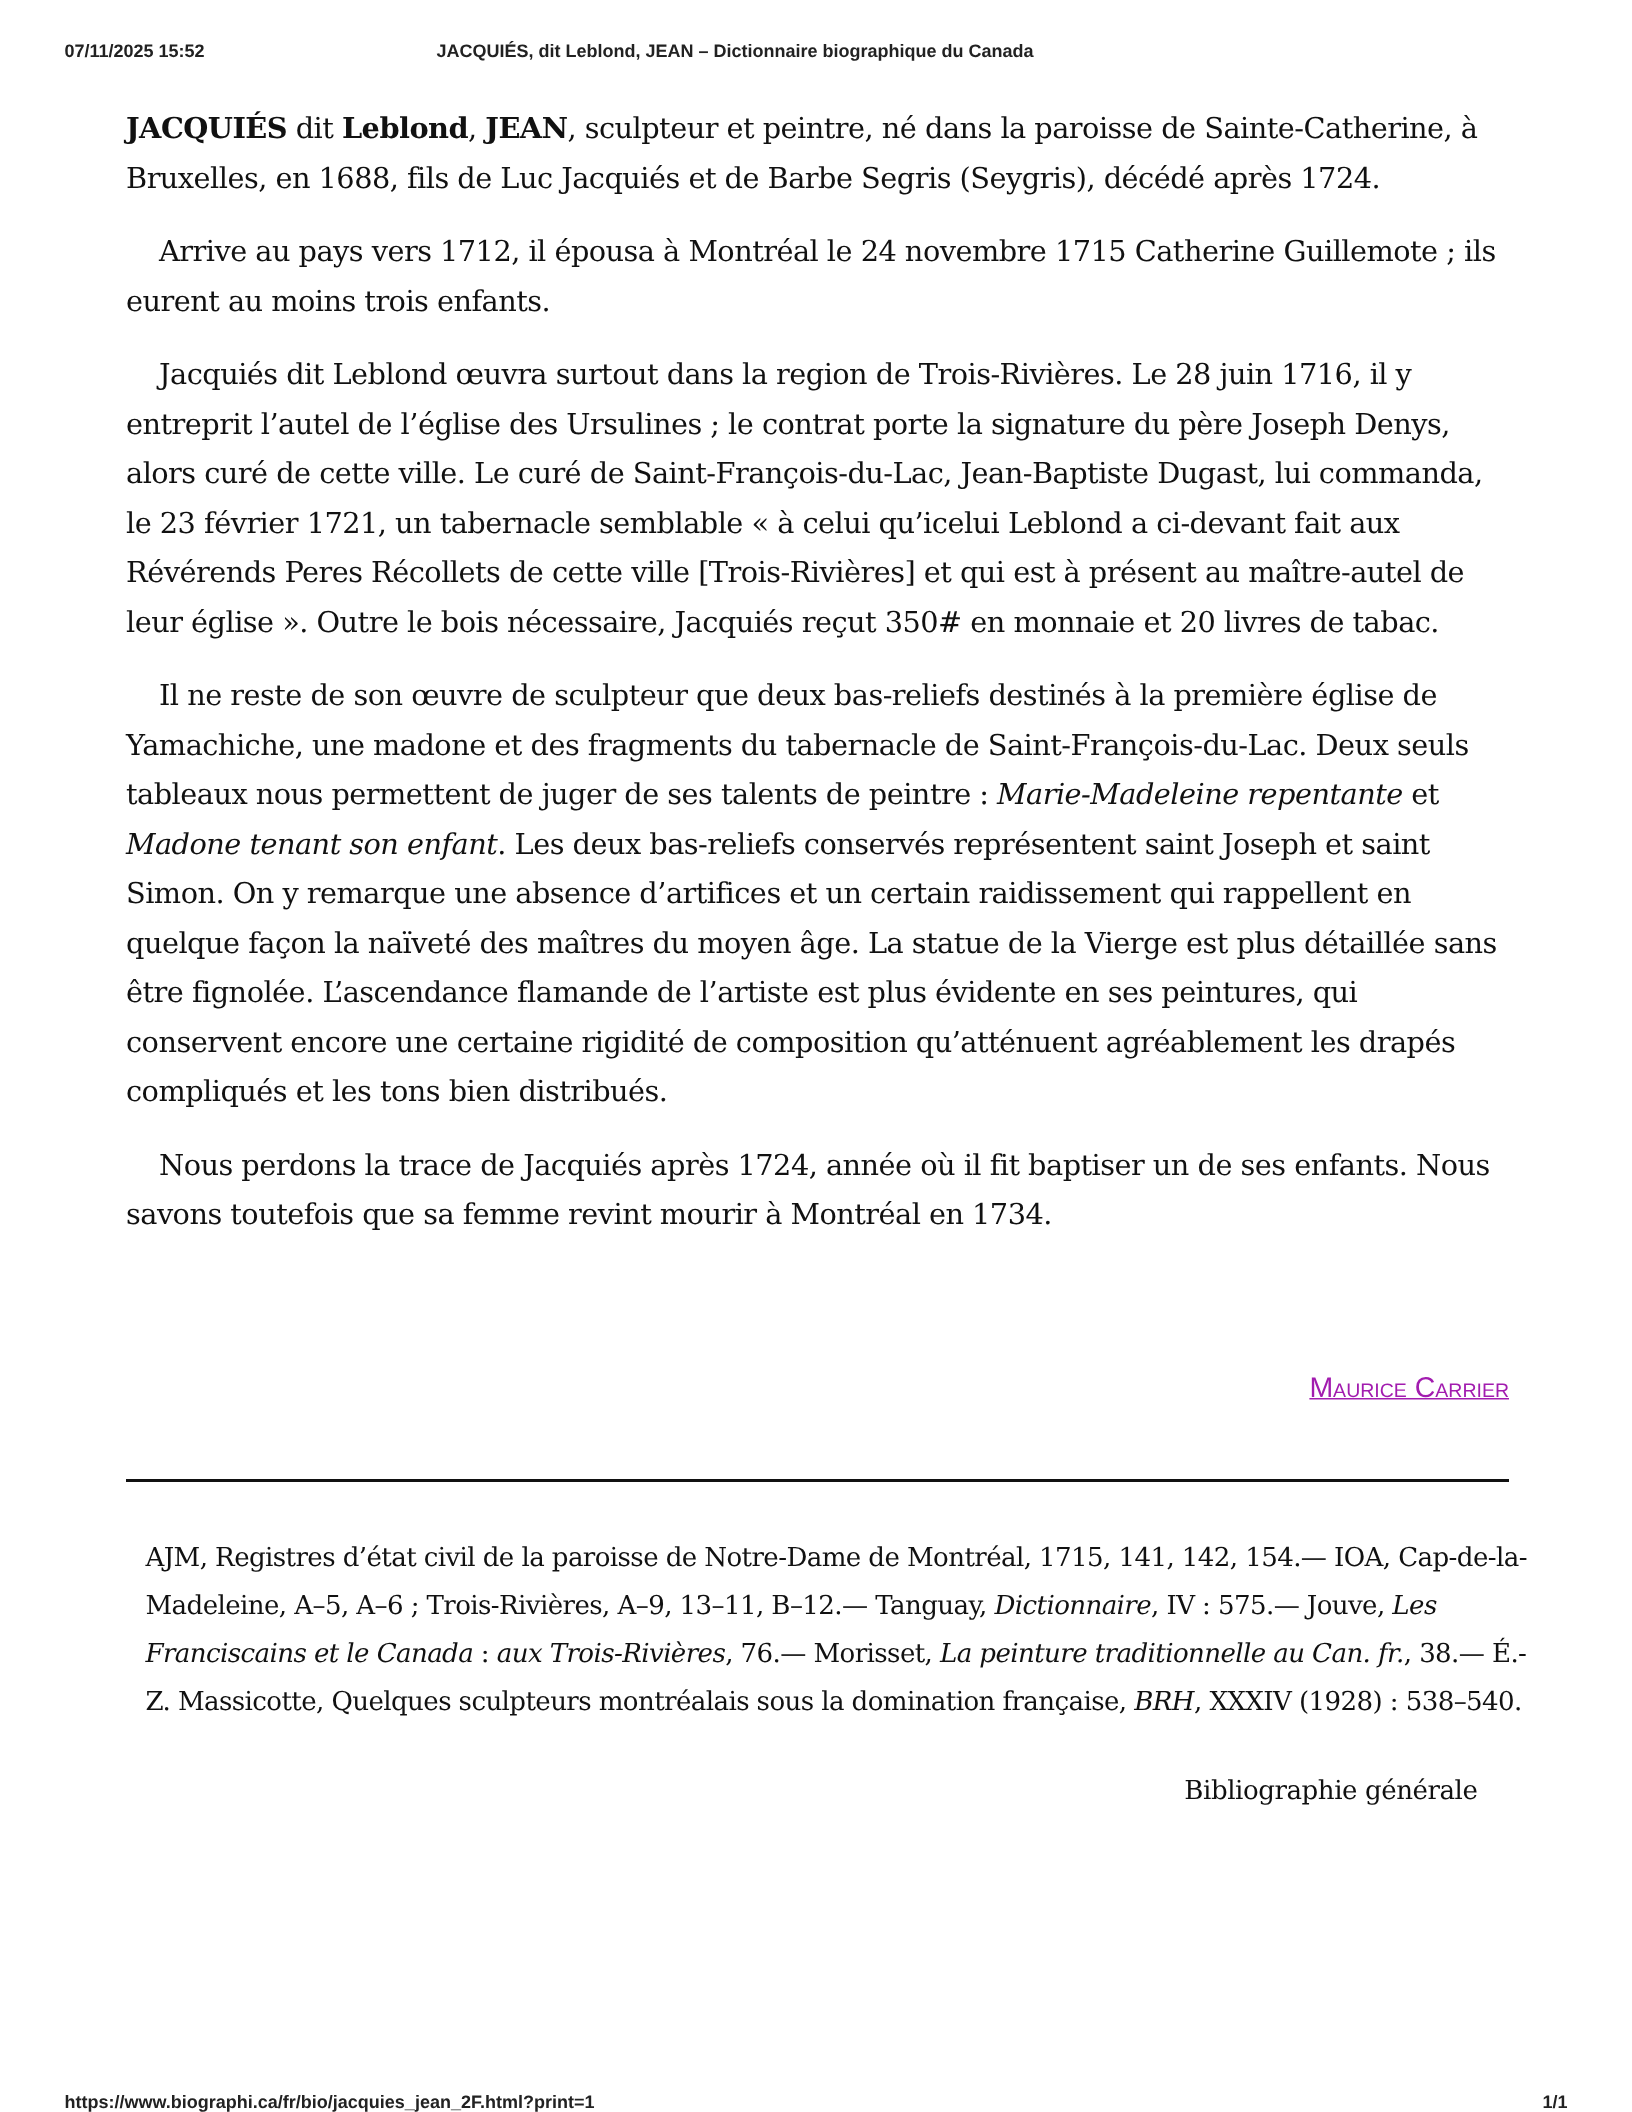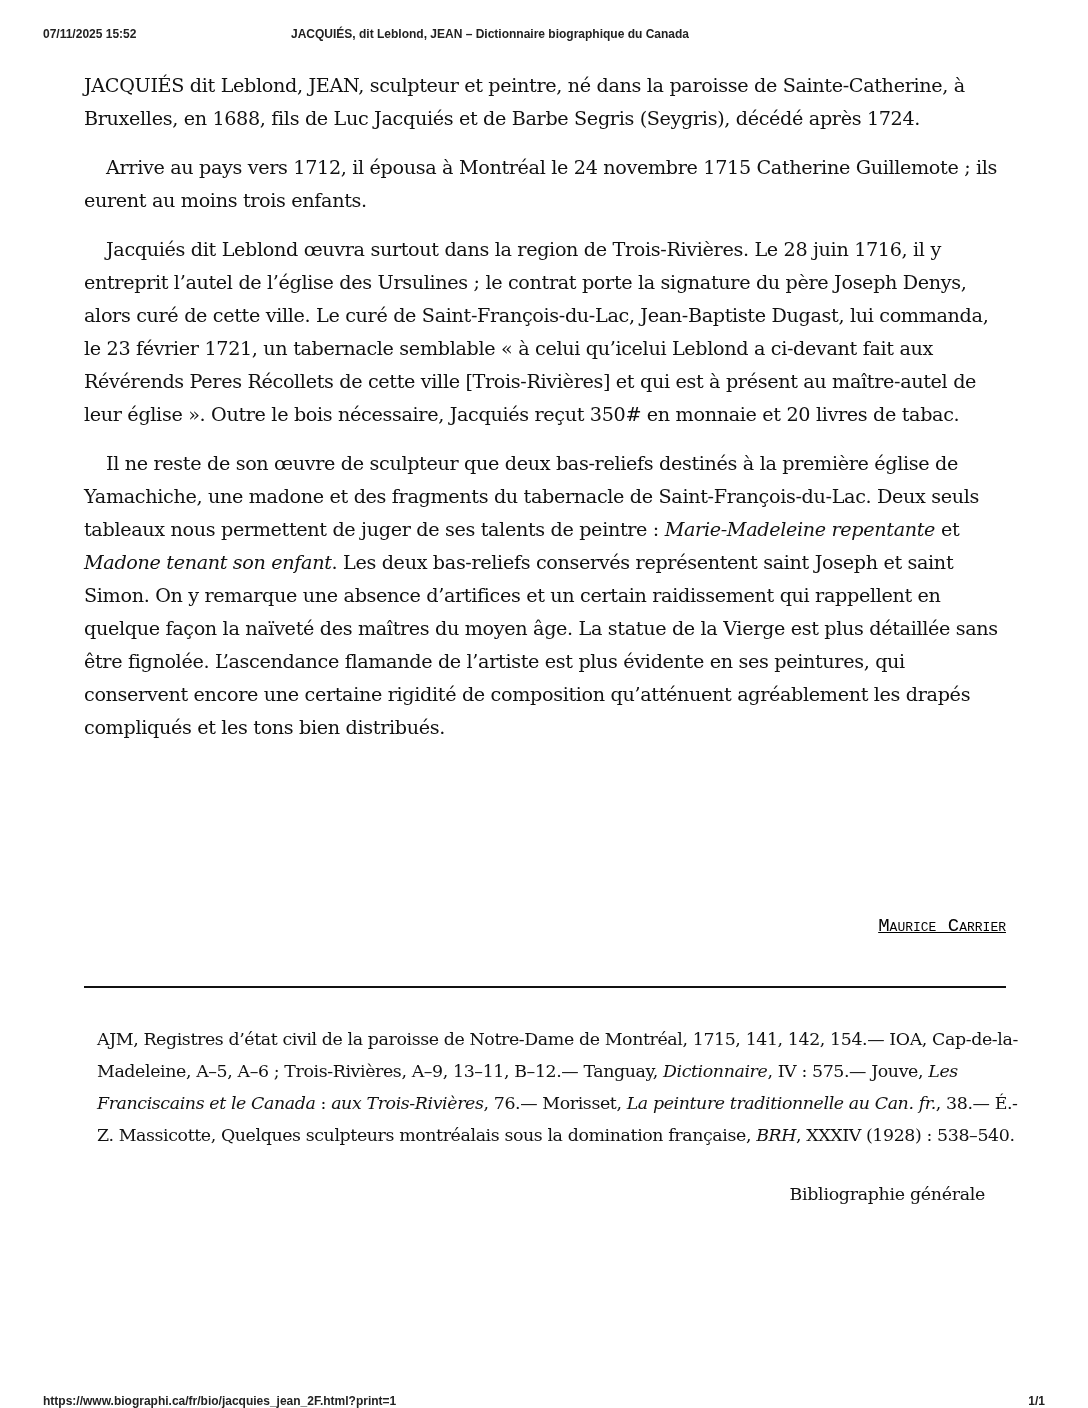--- a/index.html
+++ b/index.html
@@ -15,27 +15,27 @@
   .pf-left { position: absolute; left: 43px; }
   .pf-right { position: absolute; right: 43px; }
 
   .article {
     position: absolute; left: 84px; top: 69px; width: 922px;
     font-family: "DejaVu Serif", serif; font-size: 19.2px; line-height: 33px;
     letter-spacing: -0.35px;
   }
   .article p { margin: 0 0 16px 0; text-indent: 22px; }
   .article p.first { text-indent: 0; }
-  .article b { font-weight: normal; text-align: center; }
+  .article b { font-weight: bold; text-align: center; }
   .article i { }
 
   .author {
     position: absolute; top: 915px; right: 82px;
-    font-family: Liberation Mono, monospace; font-size: 19px;
-    font-variant: small-caps; text-decoration: underline; color: #000000;
+    font-family: Liberation Sans, sans-serif; font-size: 19px;
+    font-variant: small-caps; text-decoration: underline; color: #a21caf;
   }
   .rule {
     position: absolute; left: 84px; top: 986px; width: 922px; height: 0;
     border-top: 2px solid #111;
   }
   .sources {
     position: absolute; left: 84px; top: 1010px; width: 922px;
     font-family: "DejaVu Serif", serif; font-size: 17.4px; line-height: 32px;
     letter-spacing: -0.4px; margin: 13px;
   }
@@ -51,20 +51,21 @@
 <div class="print-header">
   <span class="ph-left">07/11/2025 15:52</span>
   <span class="ph-center">JACQUIÉS, dit Leblond, JEAN – Dictionnaire biographique du Canada</span>
 </div>
 
 <div class="article">
   <p class="first"><b>JACQUIÉS</b><span> dit </span><b>Leblond</b><span>, </span><b>JEAN</b><span>, sculpteur et peintre, né dans la paroisse de Sainte-Catherine, à Bruxelles, en 1688, fils de Luc Jacquiés et de Barbe Segris (Seygris), décédé après 1724.</span></p>
   <p>Arrive au pays vers 1712, il épousa à Montréal le 24 novembre 1715 Catherine Guillemote ; ils eurent au moins trois enfants.</p>
   <p>Jacquiés dit Leblond œuvra surtout dans la region de Trois-Rivières. Le 28 juin 1716, il y entreprit l’autel de l’église des Ursulines ; le contrat porte la signature du père Joseph Denys, alors curé de cette ville. Le curé de Saint-François-du-Lac, Jean-Baptiste Dugast, lui commanda, le 23 février 1721, un tabernacle semblable « à celui qu’icelui Leblond a ci-devant fait aux Révérends Peres Récollets de cette ville [Trois-Rivières] et qui est à présent au maître-autel de leur église ». Outre le bois nécessaire, Jacquiés reçut 350# en monnaie et 20 livres de tabac.</p>
   <p><span>Il ne reste de son œuvre de sculpteur que deux bas-reliefs destinés à la première église de Yamachiche, une madone et des fragments du tabernacle de Saint-François-du-Lac. Deux seuls tableaux nous permettent de juger de ses talents de peintre : </span><i>Marie-Madeleine repentante</i><span> et </span><i>Madone tenant son enfant</i><span>. Les deux bas-reliefs conservés représentent saint Joseph et saint Simon. On y remarque une absence d’artifices et un certain raidissement qui rappellent en quelque façon la naïveté des maîtres du moyen âge. La statue de la Vierge est plus détaillée sans être fignolée. L’ascendance flamande de l’artiste est plus évidente en ses peintures, qui conservent encore une certaine rigidité de composition qu’atténuent agréablement les drapés compliqués et les tons bien distribués.</span></p>
+  <p>Nous perdons la trace de Jacquiés après 1724, année où il fit baptiser un de ses enfants. Nous savons toutefois que sa femme revint mourir à Montréal en 1734.</p>
 </div>
 
 <a class="author">Maurice Carrier</a>
 
 <div class="rule"></div>
 
 <p class="sources"><span>AJM, Registres d’état civil de la paroisse de Notre-Dame de Montréal, 1715, 141, 142, 154.— IOA, Cap-de-la-Madeleine, A–5, A–6 ; Trois-Rivières, A–9, 13–11, B–12.— Tanguay, </span><i>Dictionnaire</i><span>, IV : 575.— Jouve, </span><i>Les Franciscains et le Canada</i><span> : </span><i>aux Trois-Rivières</i><span>, 76.— Morisset, </span><i>La peinture traditionnelle au Can. fr.</i><span>, 38.— É.-Z. Massicotte, Quelques sculpteurs montréalais sous la domination française, </span><i>BRH</i><span>, XXXIV (1928) : 538–540.</span></p>
 
 <div class="credits">
   <div>Bibliographie générale</div>

